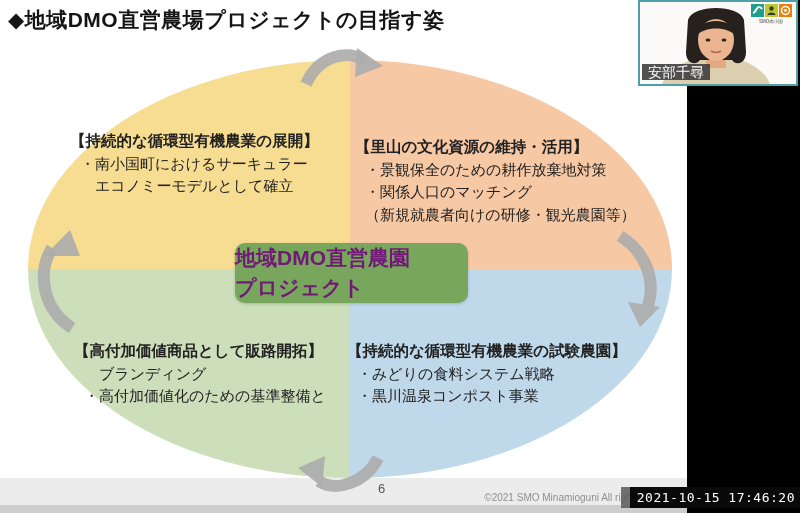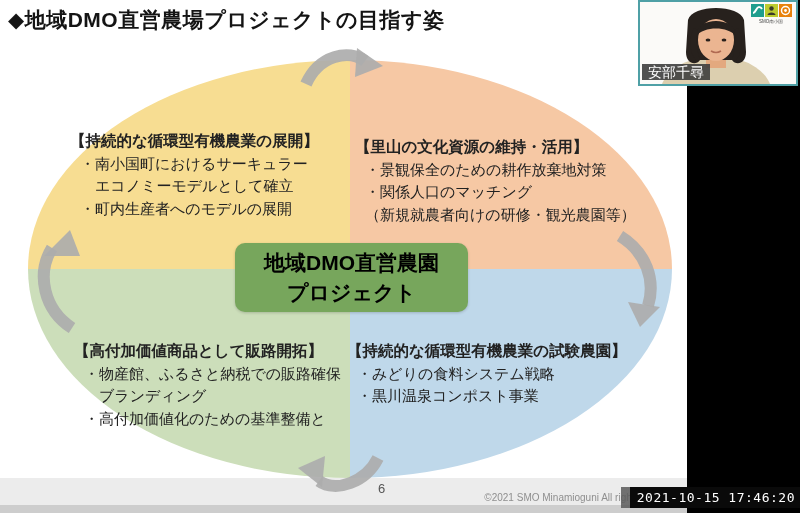--- a/index.html
+++ b/index.html
@@ -22,23 +22,23 @@
   .q-bl{background:#CCDEBA;border-bottom-left-radius:100% 100%;}
   .q-br{background:#BFD8EA;border-bottom-right-radius:100% 100%;}
   .qtext{position:absolute;font-size:15px;line-height:22.5px;color:#222;white-space:nowrap;}
   .qtext .q-head{font-weight:700;font-size:15.5px;}
   .qtext .q-line{font-weight:500;padding-left:10px;}
   .q-tl .qtext{left:42px;top:70px;}
   .q-tr .qtext{left:5px;top:76px;}
   .q-bl .qtext{left:46px;top:71px;}
   .q-br .qtext{left:-3px;top:71px;}
   .center-box{
-    position:absolute;left:207px;top:183px;width:233px;height:69px;background:#77A65C;
-    border-radius:10px;display:flex;flex-direction:column;align-items:center;justify-content:center;
-    color:#000000;font-weight:700;font-size:21px;line-height:30px;text-align:center;z-index:3;
+    position:absolute;left:207px;top:183px;width:233px;height:60px;background:#77A65C;
+    border-radius:10px;display:flex;flex-direction:column;align-items:flex-start;justify-content:center;
+    color:#701a75;font-weight:700;font-size:21px;line-height:30px;text-align:center;z-index:3;
     box-shadow:0 1px 3px rgba(0,0,0,.18);
   }
   .cycle-arrow{position:absolute;z-index:2;}
   .slide-bottom-band{position:absolute;left:0;top:478px;width:687px;height:27px;background:#ECECEC;z-index:0;}
   .slide-bottom-strip{position:absolute;left:0;top:505px;width:687px;height:8px;background:#CDCDCD;z-index:0;}
   .page-number{position:absolute;left:378px;top:481px;font-size:13px;color:#555;z-index:2;}
   .copyright{position:absolute;right:116px;top:492px;font-size:10px;color:#8f8f8f;z-index:2;}
   
   .black-column{position:absolute;left:687px;top:0;width:113px;height:513px;background:#000;z-index:1;}
   
@@ -73,37 +73,35 @@
 
   <div class="slide-title">◆地域DMO直営農場プロジェクトの目指す姿</div>
 
   <div class="diagram">
 
     <div class="quadrant q-tl">
       <div class="qtext">
         <div class="q-head">【持続的な循環型有機農業の展開】</div>
         <div class="q-line">・南小国町におけるサーキュラー</div>
         <div class="q-line">　エコノミーモデルとして確立</div>
-        <div class="q-line">・町内生産者へのモデルの展開</div>
       </div>
     </div>
 
     <div class="quadrant q-tr">
       <div class="qtext">
         <div class="q-head">【里山の文化資源の維持・活用】</div>
         <div class="q-line">・景観保全のための耕作放棄地対策</div>
         <div class="q-line">・関係人口のマッチング</div>
         <div class="q-line">（新規就農者向けの研修・観光農園等）</div>
       </div>
     </div>
 
     <div class="quadrant q-bl">
       <div class="qtext">
         <div class="q-head">【高付加価値商品として販路開拓】</div>
-        <div class="q-line">・物産館、ふるさと納税での販路確保</div>
         <div class="q-line">　ブランディング</div>
         <div class="q-line">・高付加価値化のための基準整備と</div>
       </div>
     </div>
 
     <div class="quadrant q-br">
       <div class="qtext">
         <div class="q-head">【持続的な循環型有機農業の試験農園】</div>
         <div class="q-line">・みどりの食料システム戦略</div>
         <div class="q-line">・黒川温泉コンポスト事業</div>

